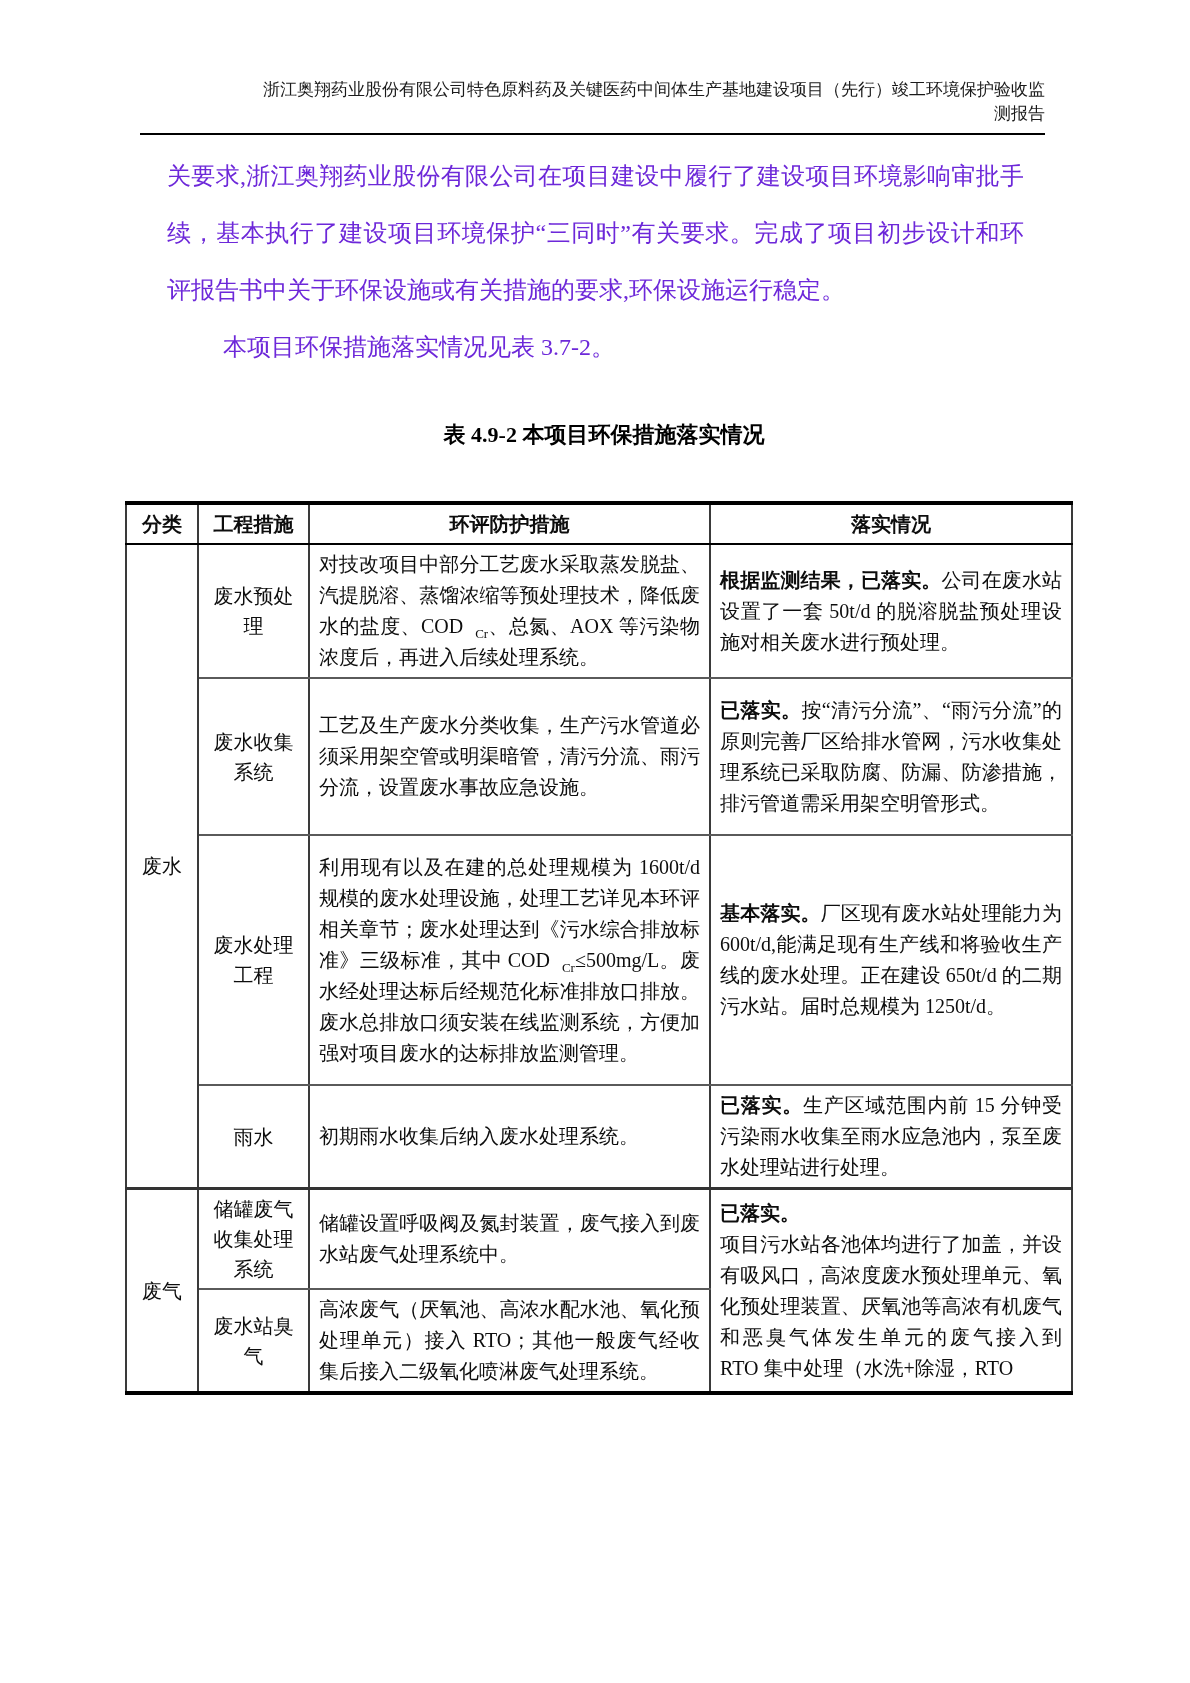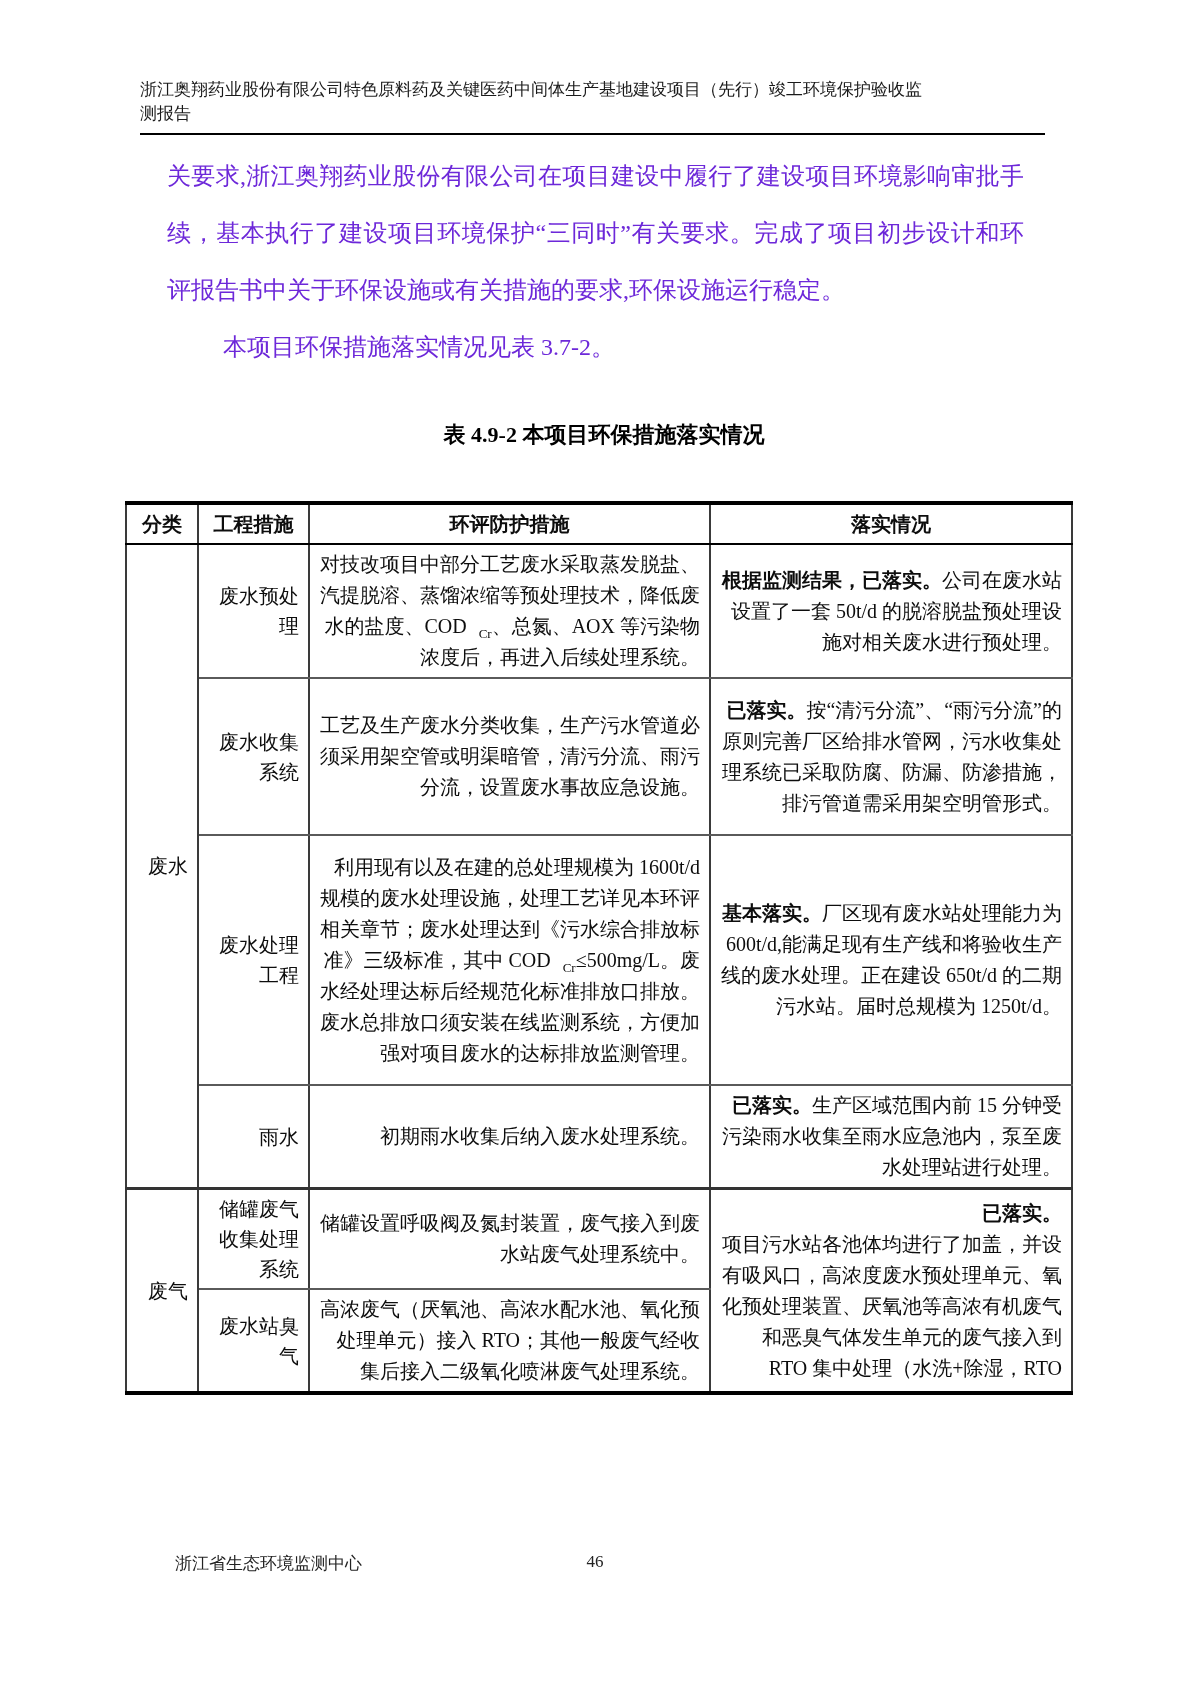--- a/index.html
+++ b/index.html
@@ -12,21 +12,21 @@
     color: #111;
     font-family: "Liberation Serif", "DejaVu Serif", serif;
     overflow: hidden;
   }
   
   .doc-header {
     position: absolute;
     top: 78px;
     left: 140px;
     width: 905px;
-    text-align: left;
+    text-align: right;
     font-size: 17px;
     line-height: 24px;
     color: #1a1a1a;
     border-bottom: 2px solid #000;
     padding-bottom: 7px;
   }
   
   .body-text {
     position: absolute;
     top: 148px;
@@ -64,21 +64,20 @@
     font-size: 20px;
     color: #0d0d0d;
   }
   table.measures th, table.measures td {
     border-left: 2px solid #3a3a3a;
     border-right: 2px solid #3a3a3a;
     border-top: 2px solid #5a5a5a;
     border-bottom: 2px solid #5a5a5a;
     padding: 4px 9px;
     vertical-align: middle;
-    text-align: right;
   }
   table.measures th {
     font-weight: bold;
     border-bottom: 2px solid #000;
     text-align: center;
     height: 34px;
     padding: 2px;
   }
   td.cat, td.measure { text-align: center; line-height: 30px; }
   td.eia, td.impl { text-align: justify; line-height: 31px; }
@@ -163,18 +162,14 @@
         <td class="eia"><span>储罐设置呼吸阀及氮封装置，废气接入到废水站废气处理系统中。</span></td>
         <td class="impl top" rowspan="2"><b>已落实。</b><br><span>项目污水站各池体均进行了加盖，并设有吸风口，高浓度废水预处理单元、氧化预处理装置、厌氧池等高浓有机废气和恶臭气体发生单元的废气接入到 RTO 集中处理（水洗+除湿，RTO</span></td>
       </tr>
       <tr class="r6">
         <td class="measure">废水站臭气</td>
         <td class="eia"><span>高浓废气（厌氧池、高浓水配水池、氧化预处理单元）接入 RTO；其他一般废气经收集后接入二级氧化喷淋废气处理系统。</span></td>
       </tr>
     </tbody>
   </table>
 
-  <div class="footer">
-    <span class="org">浙江省生态环境监测中心</span>
-    <span class="pagenum">46</span>
-  </div>
 
 </div>
 
 </body></html>

